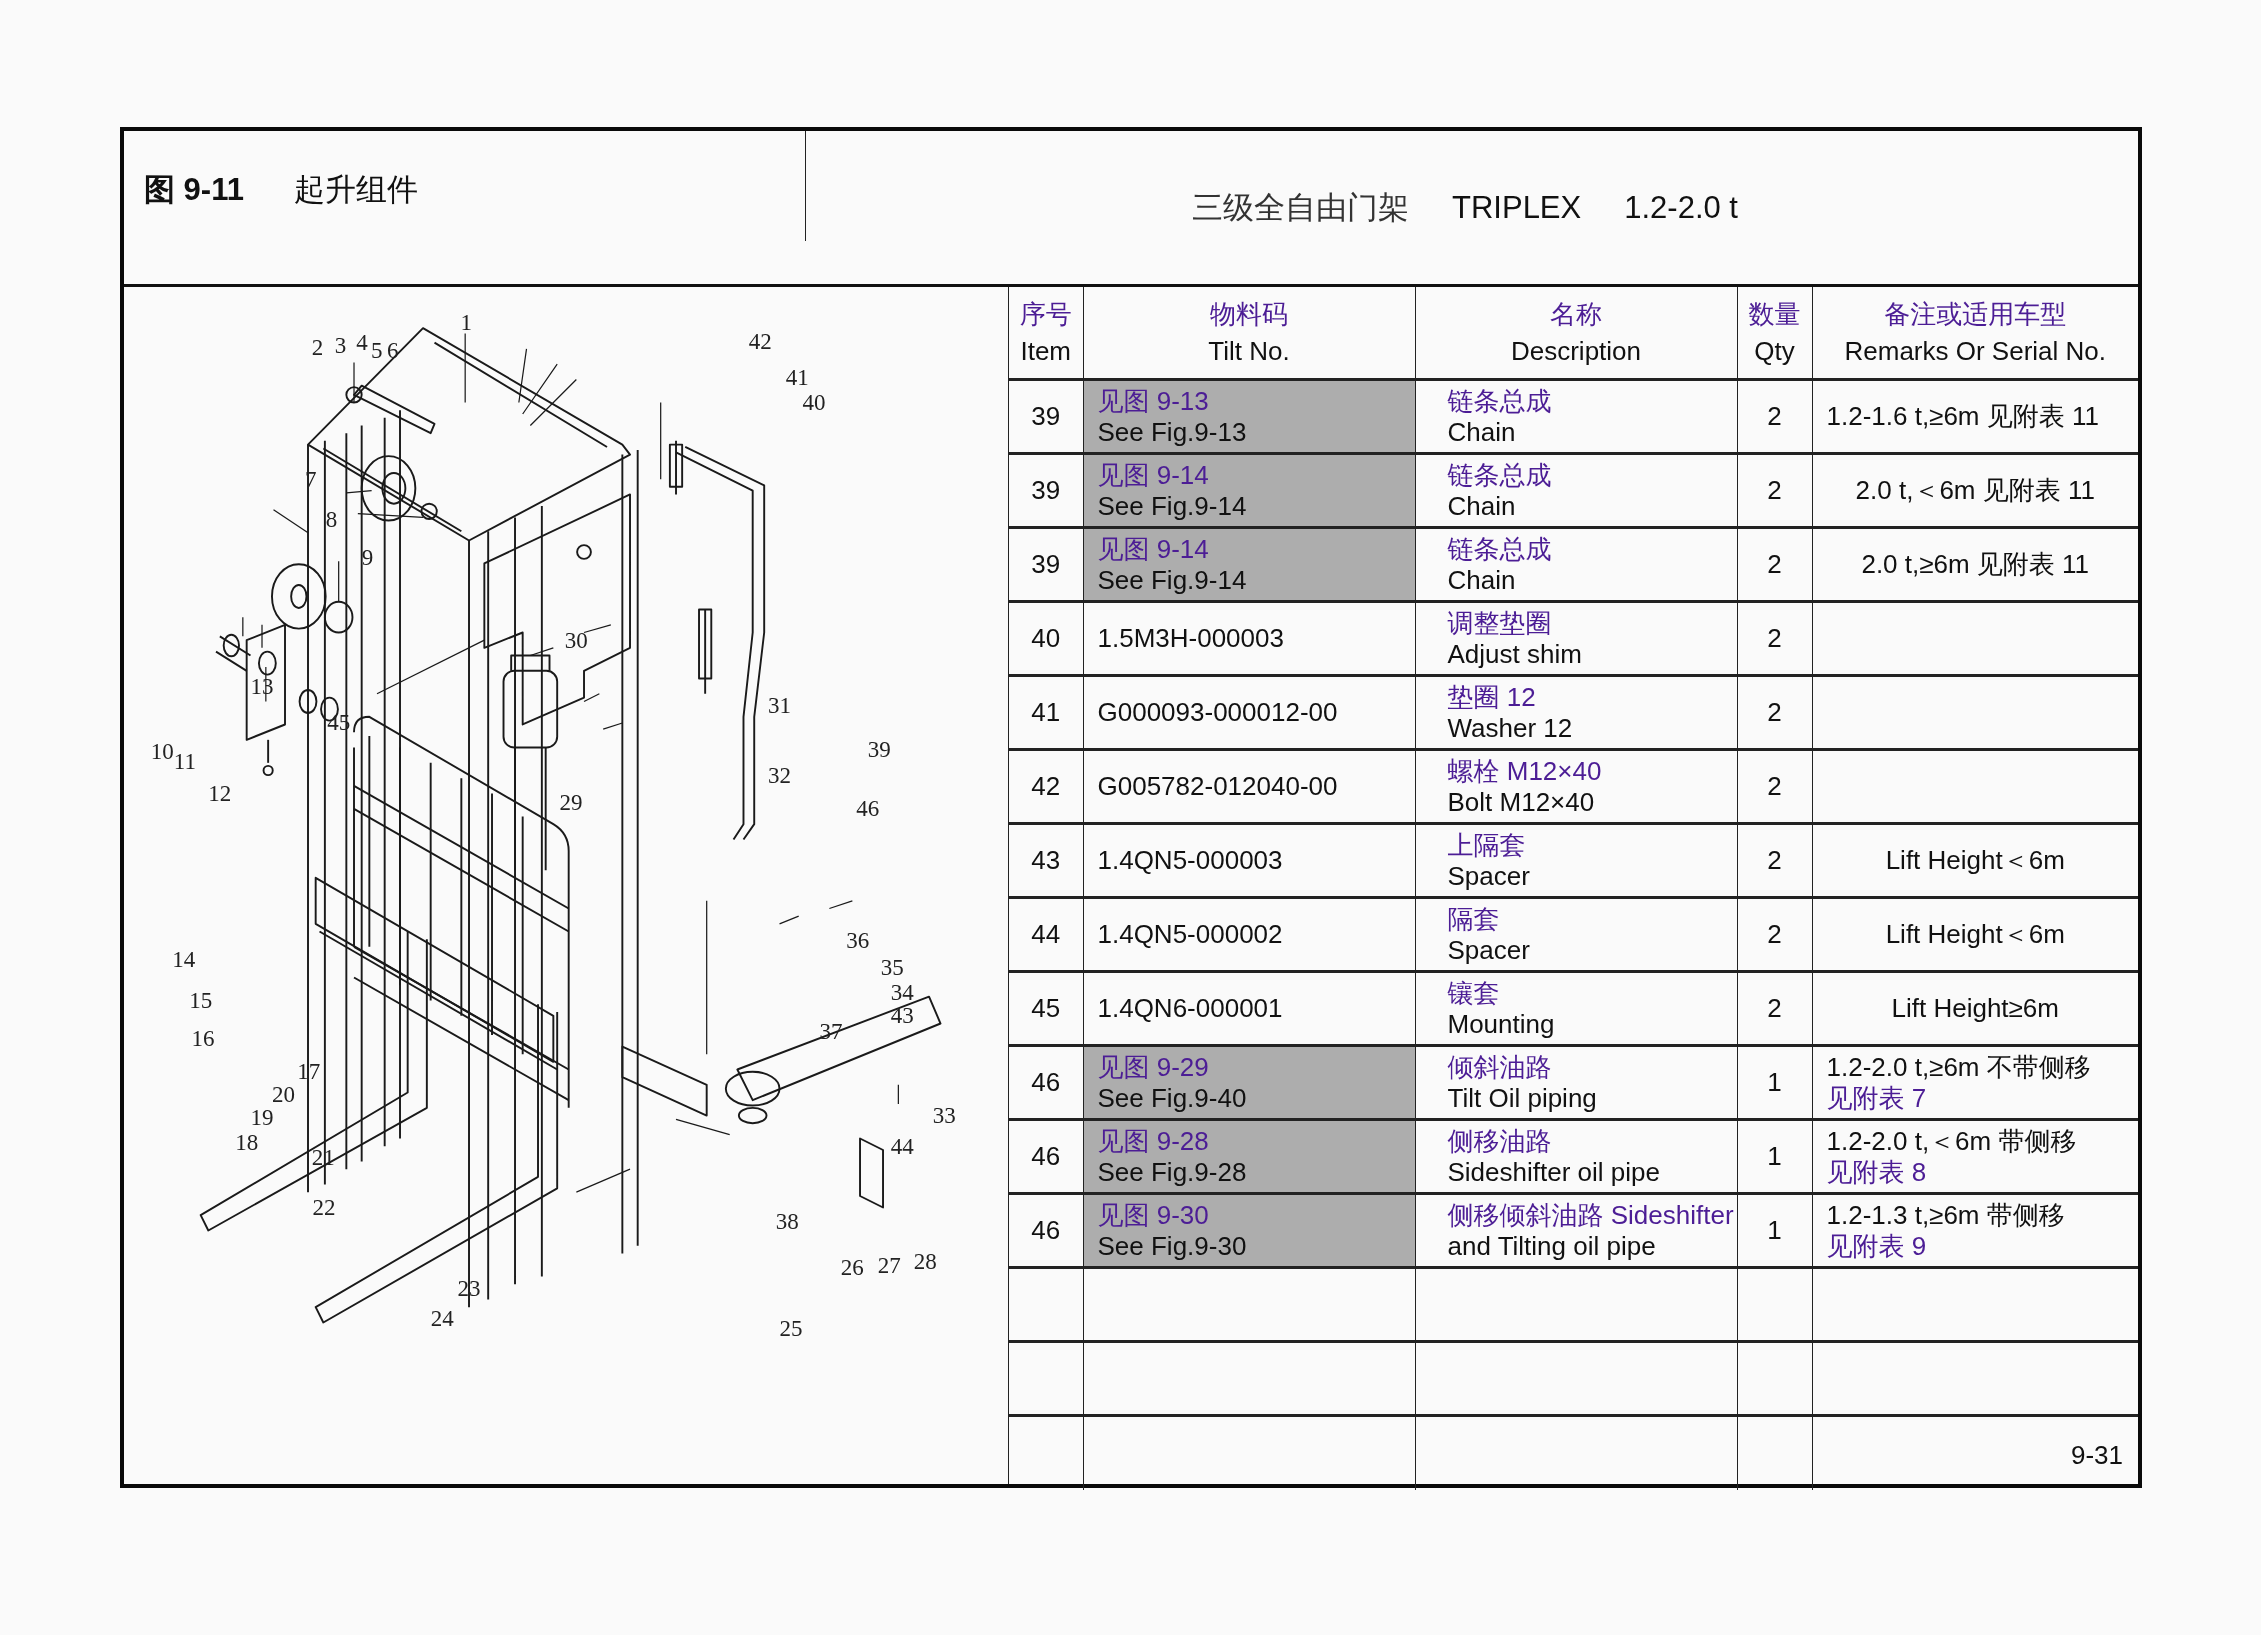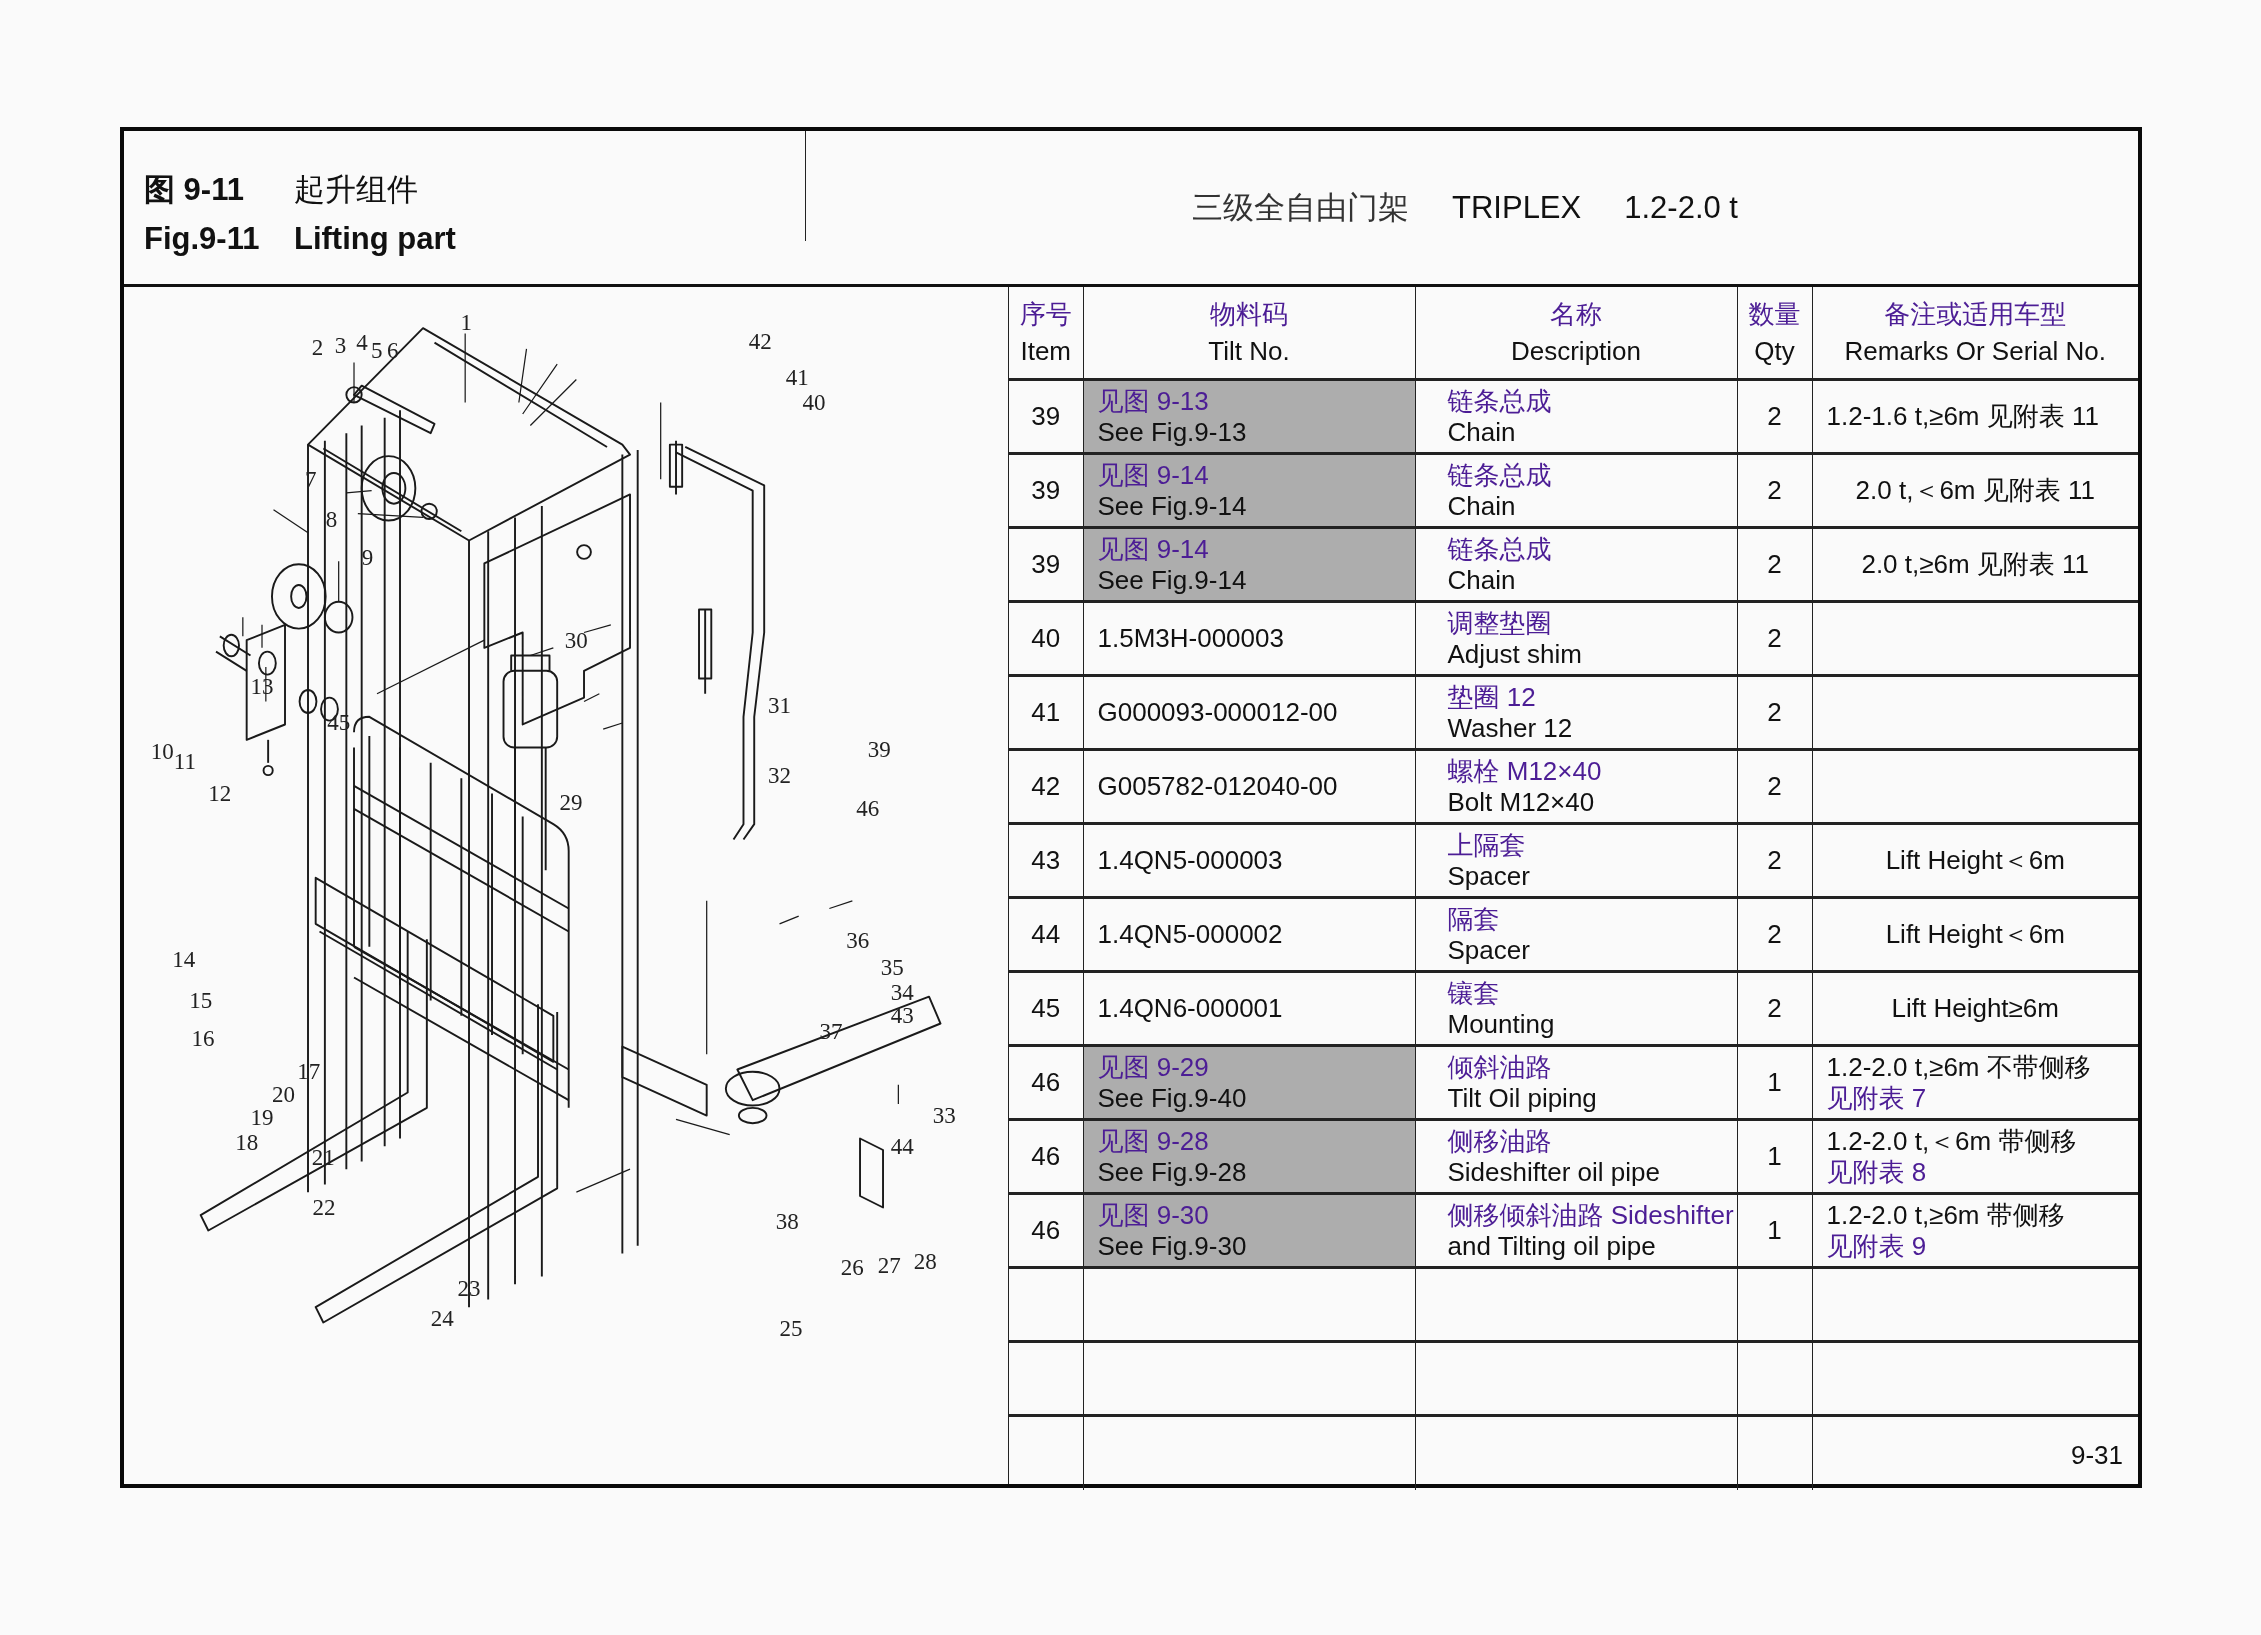--- a/index.html
+++ b/index.html
@@ -89,21 +89,20 @@
   }
 </style>
 </head>
 <body>
 
 <div class="sheet">
 
   <div class="header">
     <div class="fig-title">
       <div class="line"><span class="num">图 9-11</span><span>起升组件</span></div>
-      <div class="line"><span class="num">Fig.9-11</span><span class="en">Lifting part</span></div>
     </div>
     <div class="model-title">
       <span class="cn">三级全自由门架</span>
       <span>TRIPLEX</span>
       <span>1.2-2.0 t</span>
     </div>
   </div>
 
   <div class="diagram">
     <svg width="884" height="1197" viewBox="0 0 1153 1560" fill="none" stroke="#1a1a1a" stroke-width="2.5" stroke-linejoin="round">
@@ -428,21 +427,21 @@
           <td class="part ref">
               <span class="two cn">见图 9-30</span>
               <span class="two">See Fig.9-30</span>
             </td>
           <td class="desc" style="padding-right:0">
               <span class="two cn">侧移倾斜油路 Sideshifter</span>
               <span class="two">and Tilting oil pipe</span>
             </td>
           <td class="qty">1</td>
           <td class="rem">
-              <span class="two">1.2-2.0 t,≥6m 带侧移</span>
+              <span class="two">1.2-1.3 t,≥6m 带侧移</span>
               <span class="two cn">见附表 9</span>
             </td>
         </tr>
 
         <tr>
             <td></td>
             <td></td>
             <td></td>
             <td></td>
             <td></td>

